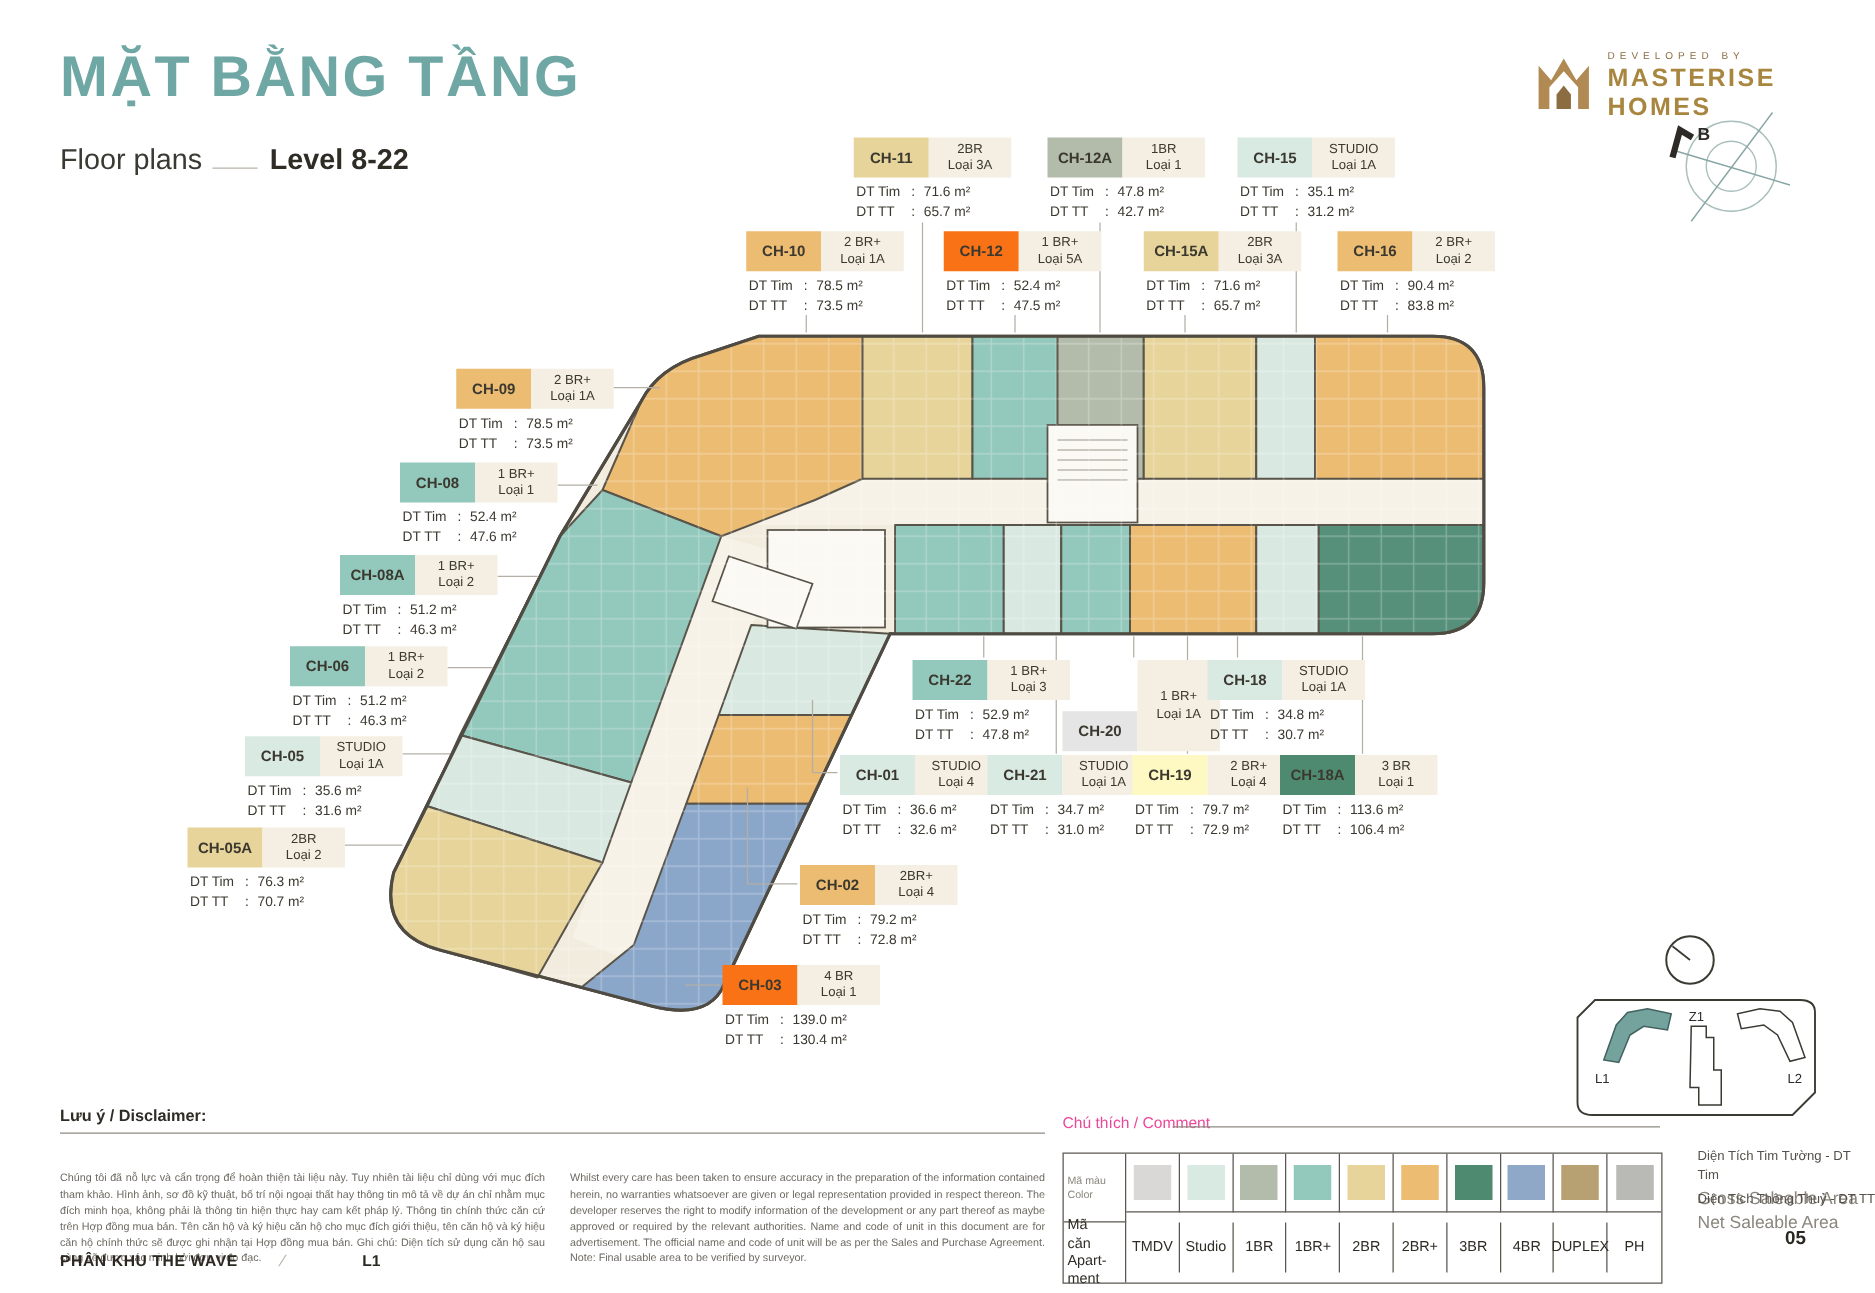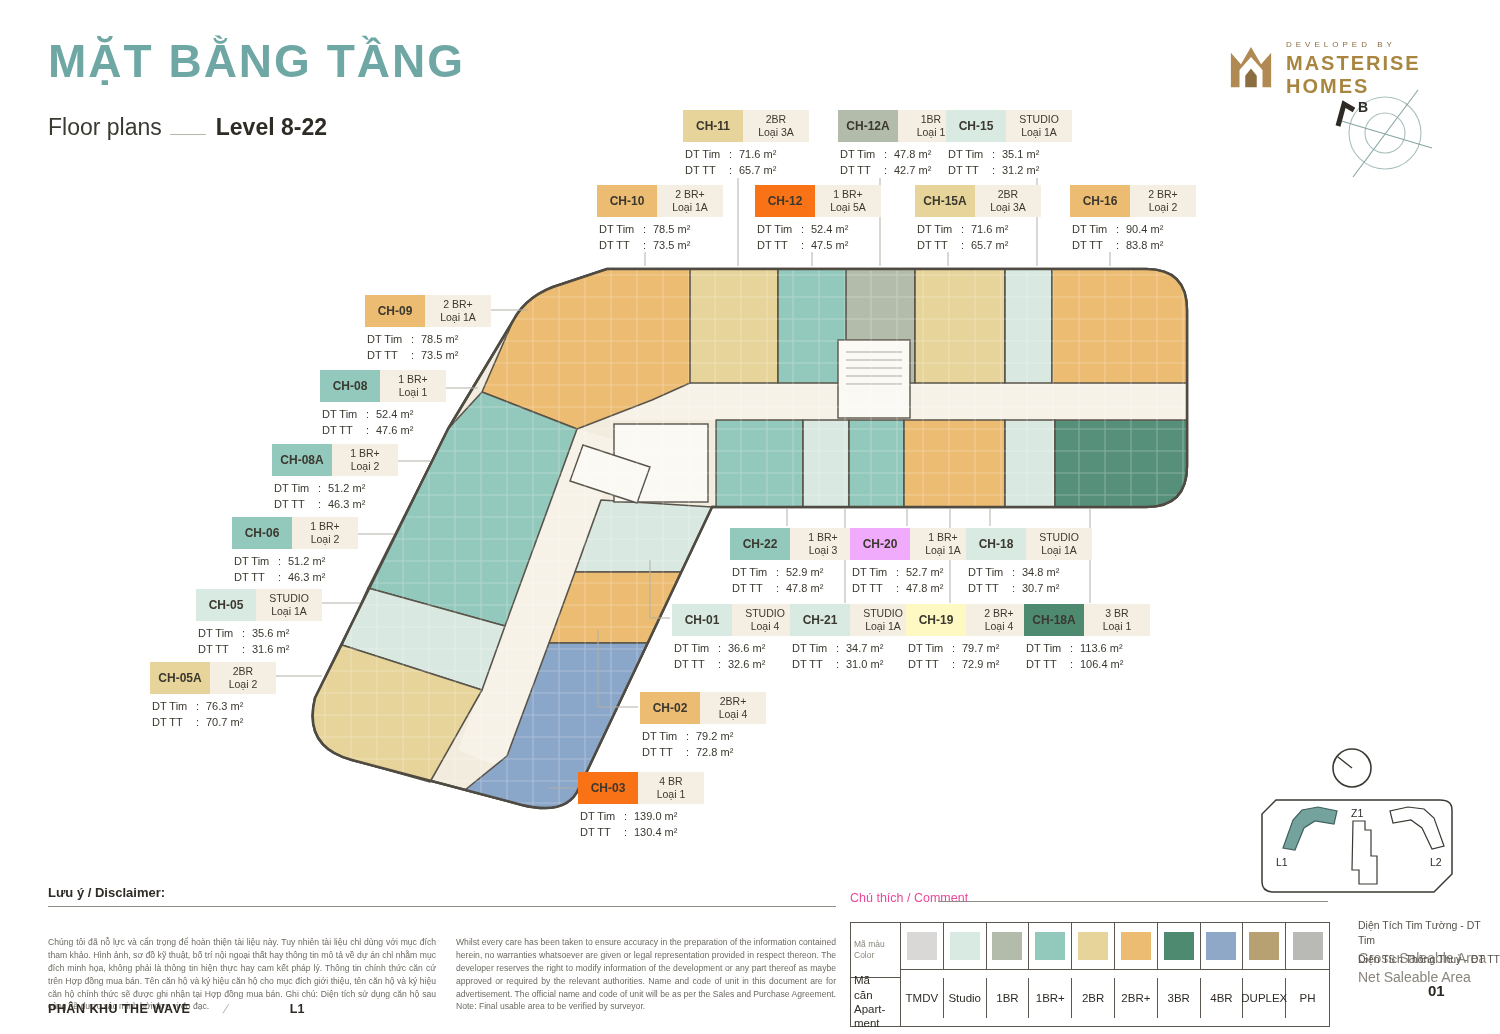--- a/index.html
+++ b/index.html
@@ -212,21 +212,21 @@
       <div class="co-areas">
         <div class="co-line">
           <span class="lbl">DT Tim</span><span class="sep">:</span><span class="val">47.8 m²</span>
         </div>
         <div class="co-line">
           <span class="lbl">DT TT</span><span class="sep">:</span><span class="val">42.7 m²</span>
         </div>
       </div>
     </div>
 
-    <div class="callout" style="left: 946px; top: 110px;">
+    <div class="callout" style="left: 990px; top: 110px;">
       <div class="co-head">
         <div class="co-code" style="background: rgb(217, 234, 227);">CH-15</div>
         <div class="co-type">
           <span class="t1">STUDIO</span>
           <span class="t2">Loại 1A</span>
         </div>
       </div>
       <div class="co-areas">
         <div class="co-line">
           <span class="lbl">DT Tim</span><span class="sep">:</span><span class="val">35.1 m²</span>
@@ -430,21 +430,21 @@
           <span class="lbl">DT Tim</span><span class="sep">:</span><span class="val">52.9 m²</span>
         </div>
         <div class="co-line">
           <span class="lbl">DT TT</span><span class="sep">:</span><span class="val">47.8 m²</span>
         </div>
       </div>
     </div>
 
     <div class="callout" style="left: 850px; top: 528px;">
       <div class="co-head">
-        <div class="co-code" style="background: #f0abfc;">CH-20</div>
+        <div class="co-code" style="background: #e5e5e5; margin-top: 41px;">CH-20</div>
         <div class="co-type">
           <span class="t1">1 BR+</span>
           <span class="t2">Loại 1A</span>
         </div>
       </div>
       <div class="co-areas">
         <div class="co-line">
           <span class="lbl">DT Tim</span><span class="sep">:</span><span class="val">52.7 m²</span>
         </div>
         <div class="co-line">
@@ -642,21 +642,21 @@
     </div>
 
   <div class="area-note" style="top:918px">
     <div>Diện Tích Tim Tường - DT Tim</div>
     <div class="en">Gross Saleable Area</div>
   </div>
   <div class="area-note" style="top:952px">
     <div>Diện Tích Thông Thuỷ - DT TT</div>
     <div class="en">Net Saleable Area</div>
   </div>
-  <div id="page-num">01</div>
+  <div id="page-num">05</div>
 
   <div id="footer">
     <span class="zone">PHÂN KHU THE WAVE</span>
     <span class="slash">/</span>
     <span class="lvl">L1</span>
   </div>
 
 </div>
 
 </body></html>

